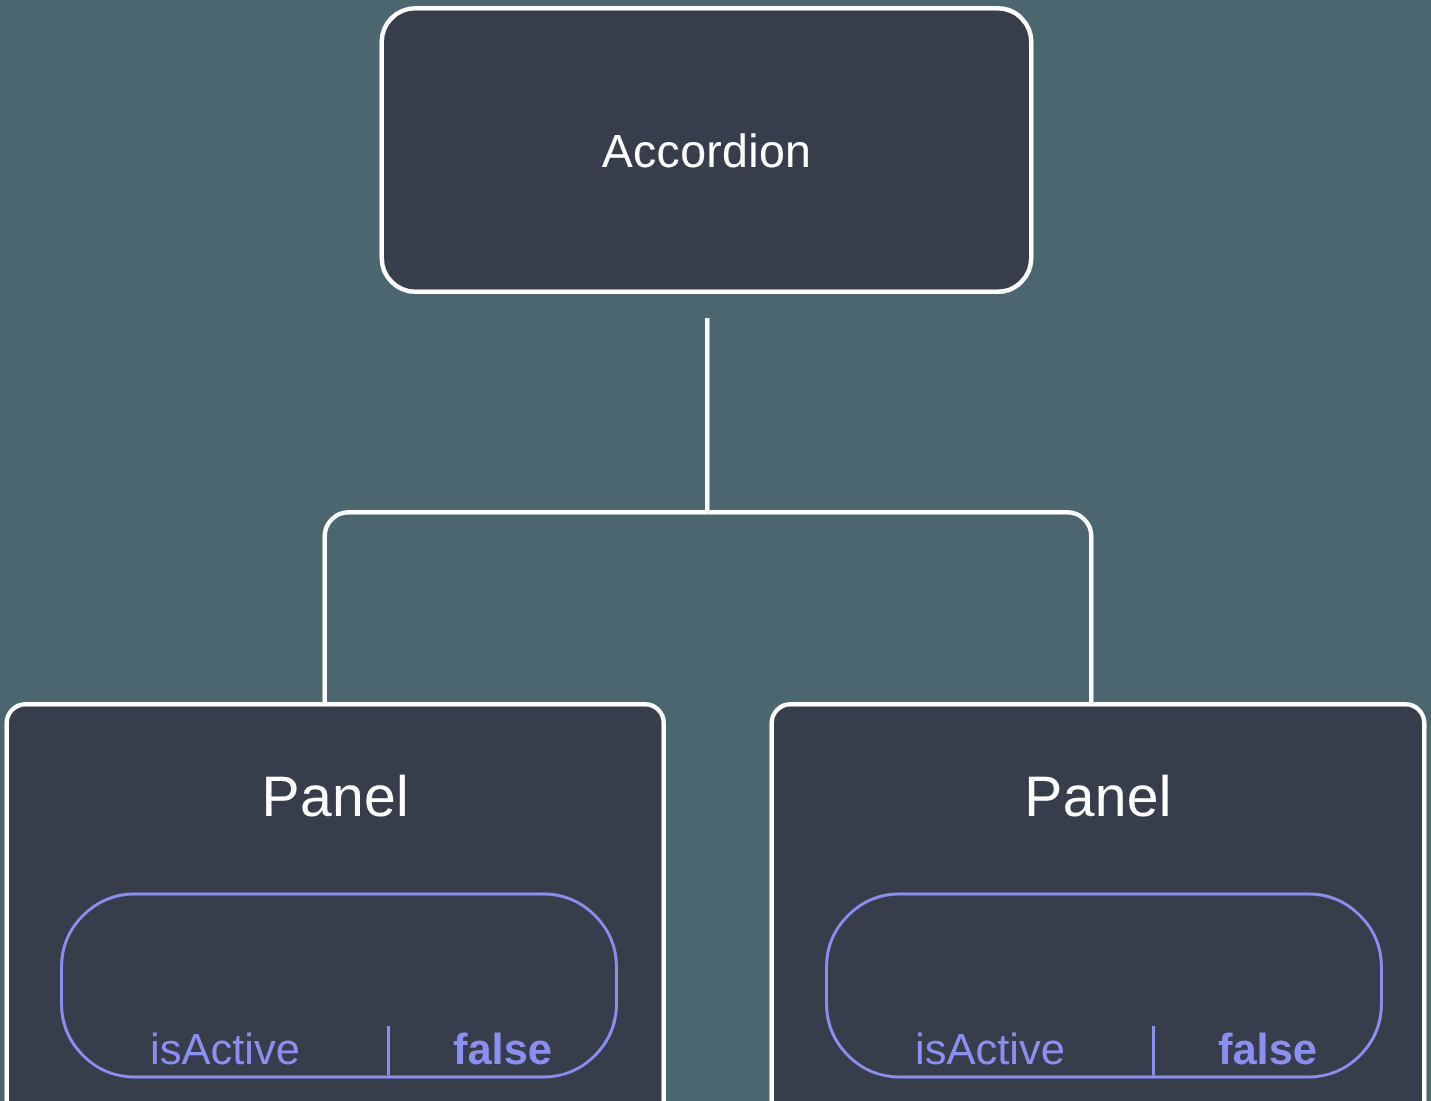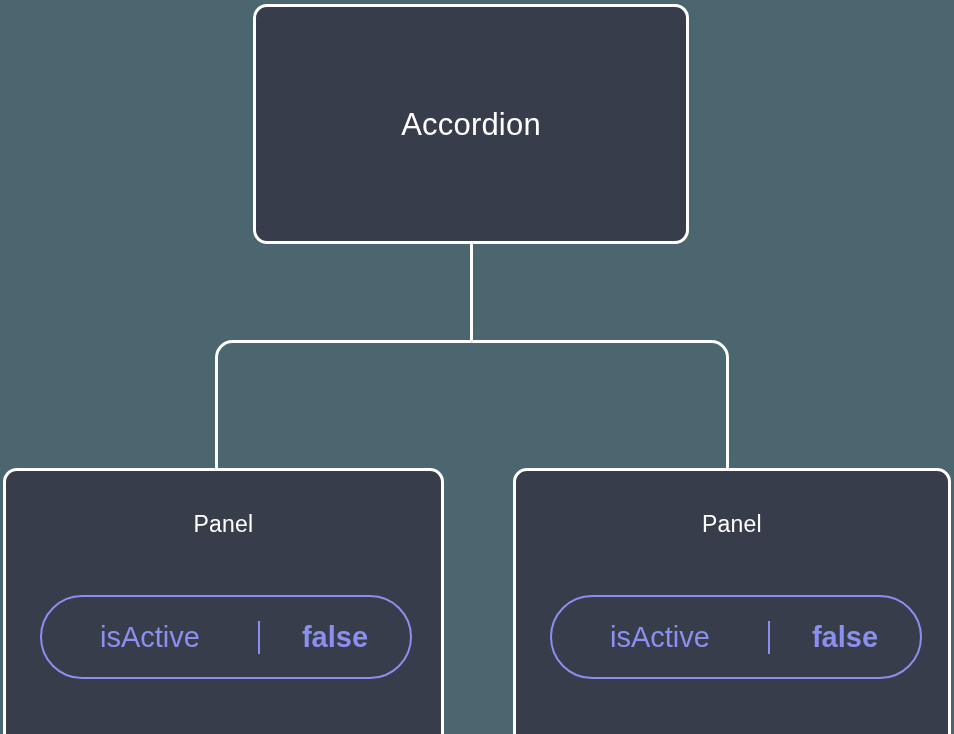--- a/index.html
+++ b/index.html
@@ -37,22 +37,23 @@
     border: 3px solid #ffffff;
     border-radius: 14px;
     display: flex;
     flex-direction: column;
     align-items: center;
   }
   .node-root {
     left: 253px;
     top: 4px;
     width: 436px;
-    height: 240px;
+    height: 192px;
     justify-content: center;
+    border-radius: 24px;
   }
   .node-panel-left {
     left: 3px;
     top: 468px;
     width: 441px;
     height: 290px;
     justify-content: flex-start;
     padding-top: 42px;
   }
   .node-panel-right {
@@ -66,32 +67,32 @@
 
   .node-title {
     color: #ffffff;
     font-size: 31px;
     line-height: 1;
     letter-spacing: 0.2px;
     white-space: nowrap;
   }
   .node-panel-left .node-title,
   .node-panel-right .node-title {
-    font-size: 23px;
+    font-size: 38px;
   }
 
   
   .prop-pill {
     position: absolute;
     box-sizing: border-box;
-    height: 84px;
+    height: 124px;
     border: 2px solid #8b8ff0;
     border-radius: 50px;
     display: flex;
-    align-items: center;
+    align-items: flex-end;
     background: transparent;
   }
   .prop-pill-left {
     left: 34px;
     top: 124px;
     width: 372px;
   }
   .prop-pill-right {
     left: 34px;
     top: 124px;

